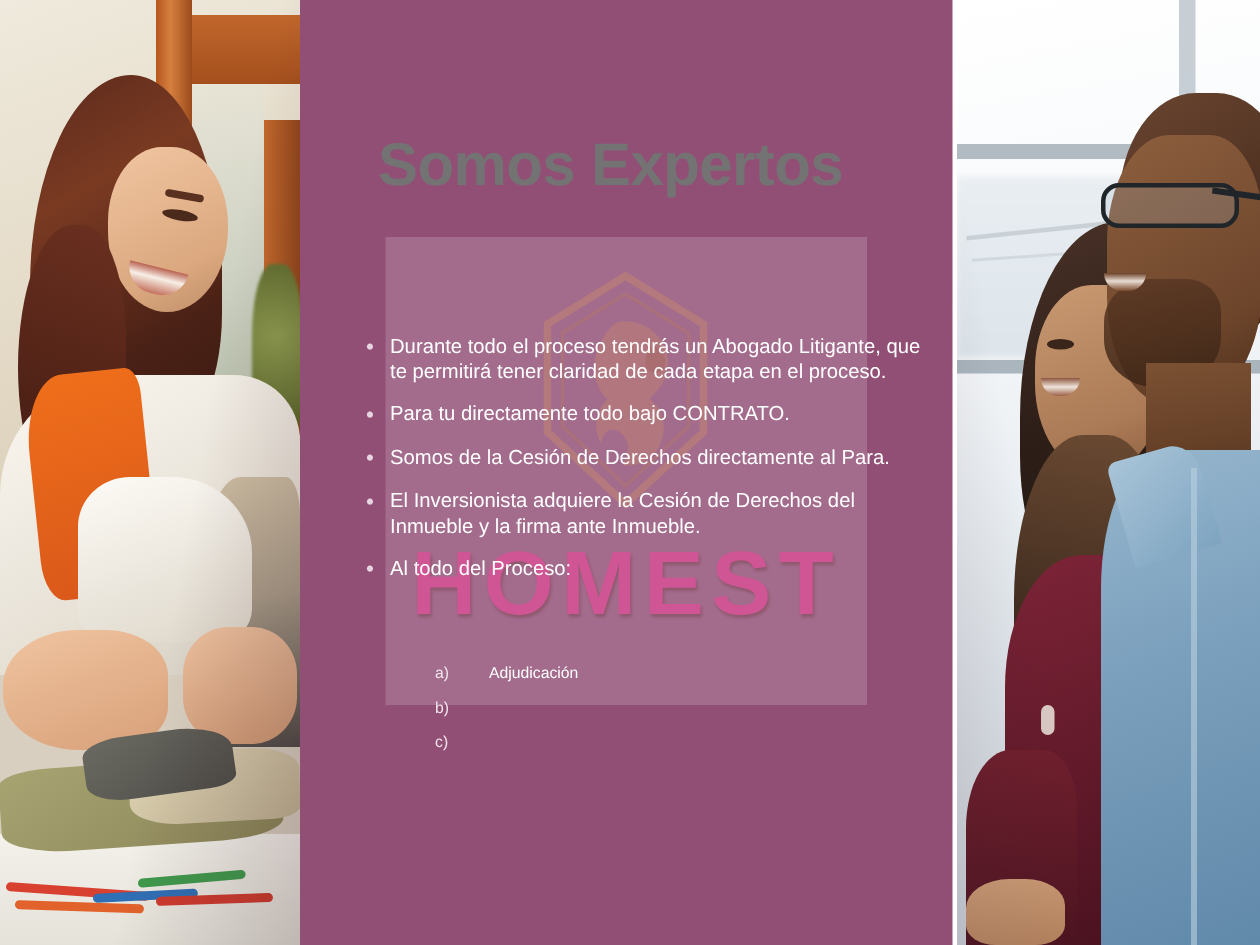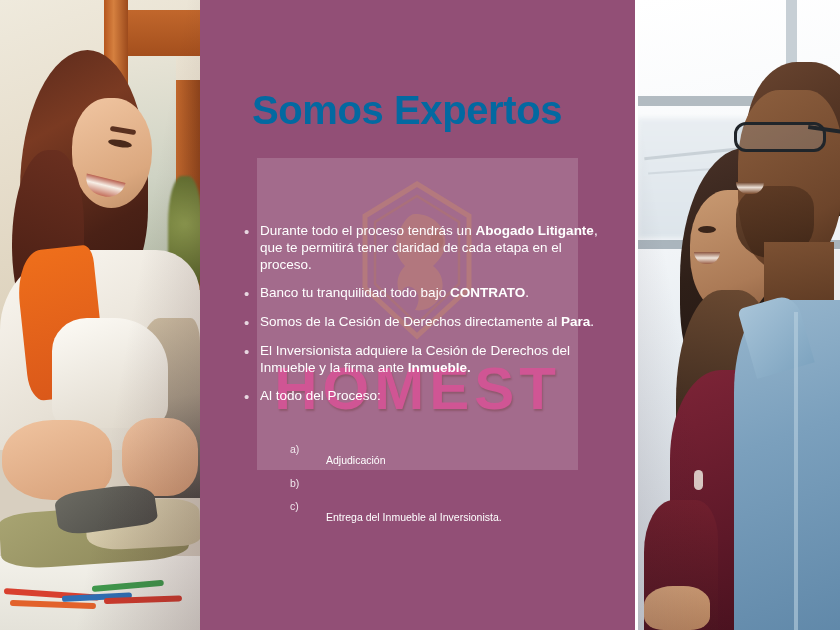--- a/index.html
+++ b/index.html
@@ -106,21 +106,21 @@
     background:linear-gradient(170deg,#7c5133,#55341f);}
   .pr-m-body{position:absolute;left:96px;top:300px;width:150px;height:330px;border-radius:28% 6% 0 0;
     background:linear-gradient(160deg,#97b6cd,#7ba0bd 40%,#5f87a8 100%);}
   .pr-m-collar{position:absolute;left:108px;top:300px;width:60px;height:72px;
     background:linear-gradient(150deg,#a8c4d8,#7ea4c0);transform:rotate(-16deg);border-radius:10% 30% 0 0;}
   .pr-m-seam{position:absolute;left:156px;top:312px;width:4px;height:318px;background:#b9d0e0;opacity:.6;}
   .pr-shadow{position:absolute;left:0;top:0;width:202px;height:630px;
     background:linear-gradient(260deg,rgba(0,0,0,0) 70%,rgba(50,25,35,.16) 100%);}
 
   
-  .title{position:absolute;left:252px;top:88px;font-size:40px;font-weight:bold;color:#0369a1;
+  .title{position:absolute;left:252px;top:88px;font-size:40px;font-weight:bold;color:#737373;
     letter-spacing:-.4px;white-space:nowrap;}
 
   
   .panel{position:absolute;left:257px;top:158px;width:321px;height:312px;
     background:rgba(255,255,255,.16);}
 
   
   .wm{position:absolute;left:257px;top:158px;width:321px;height:312px;overflow:hidden;pointer-events:none;}
   .wm-shield{position:absolute;left:100px;top:22px;width:120px;height:160px;opacity:.55;}
   .wm-word{position:absolute;left:8px;top:196px;width:305px;text-align:center;
@@ -128,26 +128,26 @@
     color:#ec4899;opacity:.62;
     text-shadow:1px 2px 2px rgba(90,40,30,.45);}
   .wm-sub{position:absolute;left:8px;top:258px;width:305px;text-align:center;
     font-size:26px;letter-spacing:2px;color:#e4dde0;opacity:.42;}
 
   
   .body-list{position:absolute;left:244px;top:222px;width:372px;}
   .b-row{display:flex;margin-bottom:11px;}
   .b-dot{flex:0 0 16px;color:#e7d6e0;font-size:15px;line-height:17px;padding-top:1px;}
   .b-txt{flex:1;color:#ffffff;font-size:13.5px;line-height:17px;}
-  .b-txt b{font-weight:bold;}
+  .b-txt b{font-weight:normal;}
 
   .sub-list{position:absolute;left:290px;top:442px;width:330px;}
   .s-row{display:flex;margin-bottom:9px;}
   .s-lbl{flex:0 0 36px;color:#f0e6ec;font-size:10.5px;line-height:14px;}
-  .s-txt{flex:1;color:#ffffff;font-size:10.5px;line-height:14px;margin-top:11px;}
+  .s-txt{flex:1;color:#ffffff;font-size:10.5px;line-height:14px;}
 </style>
 </head>
 <body>
 
 <div id="slide">
 
   <div class="plum-bg"></div>
 
   <div class="photo-left">
     <div class="pl-wall"></div>
@@ -225,21 +225,21 @@
   </div>
 
 
   <div class="body-list" id="bullets">
       <div class="b-row">
         <div class="b-dot">•</div>
         <div class="b-txt"><span>Durante todo el proceso tendrás un </span><b>Abogado Litigante</b><span>, que te permitirá tener claridad de cada etapa en el proceso.</span></div>
       </div>
       <div class="b-row">
         <div class="b-dot">•</div>
-        <div class="b-txt"><span>Banco tu tranquilidad todo bajo </span><b>CONTRATO</b><span>.</span></div>
+        <div class="b-txt"><span>Para tu directamente todo bajo </span><b>CONTRATO</b><span>.</span></div>
       </div>
       <div class="b-row">
         <div class="b-dot">•</div>
         <div class="b-txt"><span>Somos de la Cesión de Derechos directamente al </span><b>Para</b><span>.</span></div>
       </div>
       <div class="b-row">
         <div class="b-dot">•</div>
         <div class="b-txt"><span>El Inversionista adquiere la Cesión de Derechos del Inmueble y la firma ante </span><b>Inmueble.</b></div>
       </div>
       <div class="b-row">
@@ -251,17 +251,16 @@
   <div class="sub-list" id="subs">
       <div class="s-row">
         <div class="s-lbl">a)</div>
         <div class="s-txt">Adjudicación</div>
       </div>
       <div class="s-row">
         <div class="s-lbl">b)</div>
       </div>
       <div class="s-row">
         <div class="s-lbl">c)</div>
-        <div class="s-txt">Entrega del Inmueble al Inversionista.</div>
       </div>
     </div>
 
 </div>
 
 </body></html>

